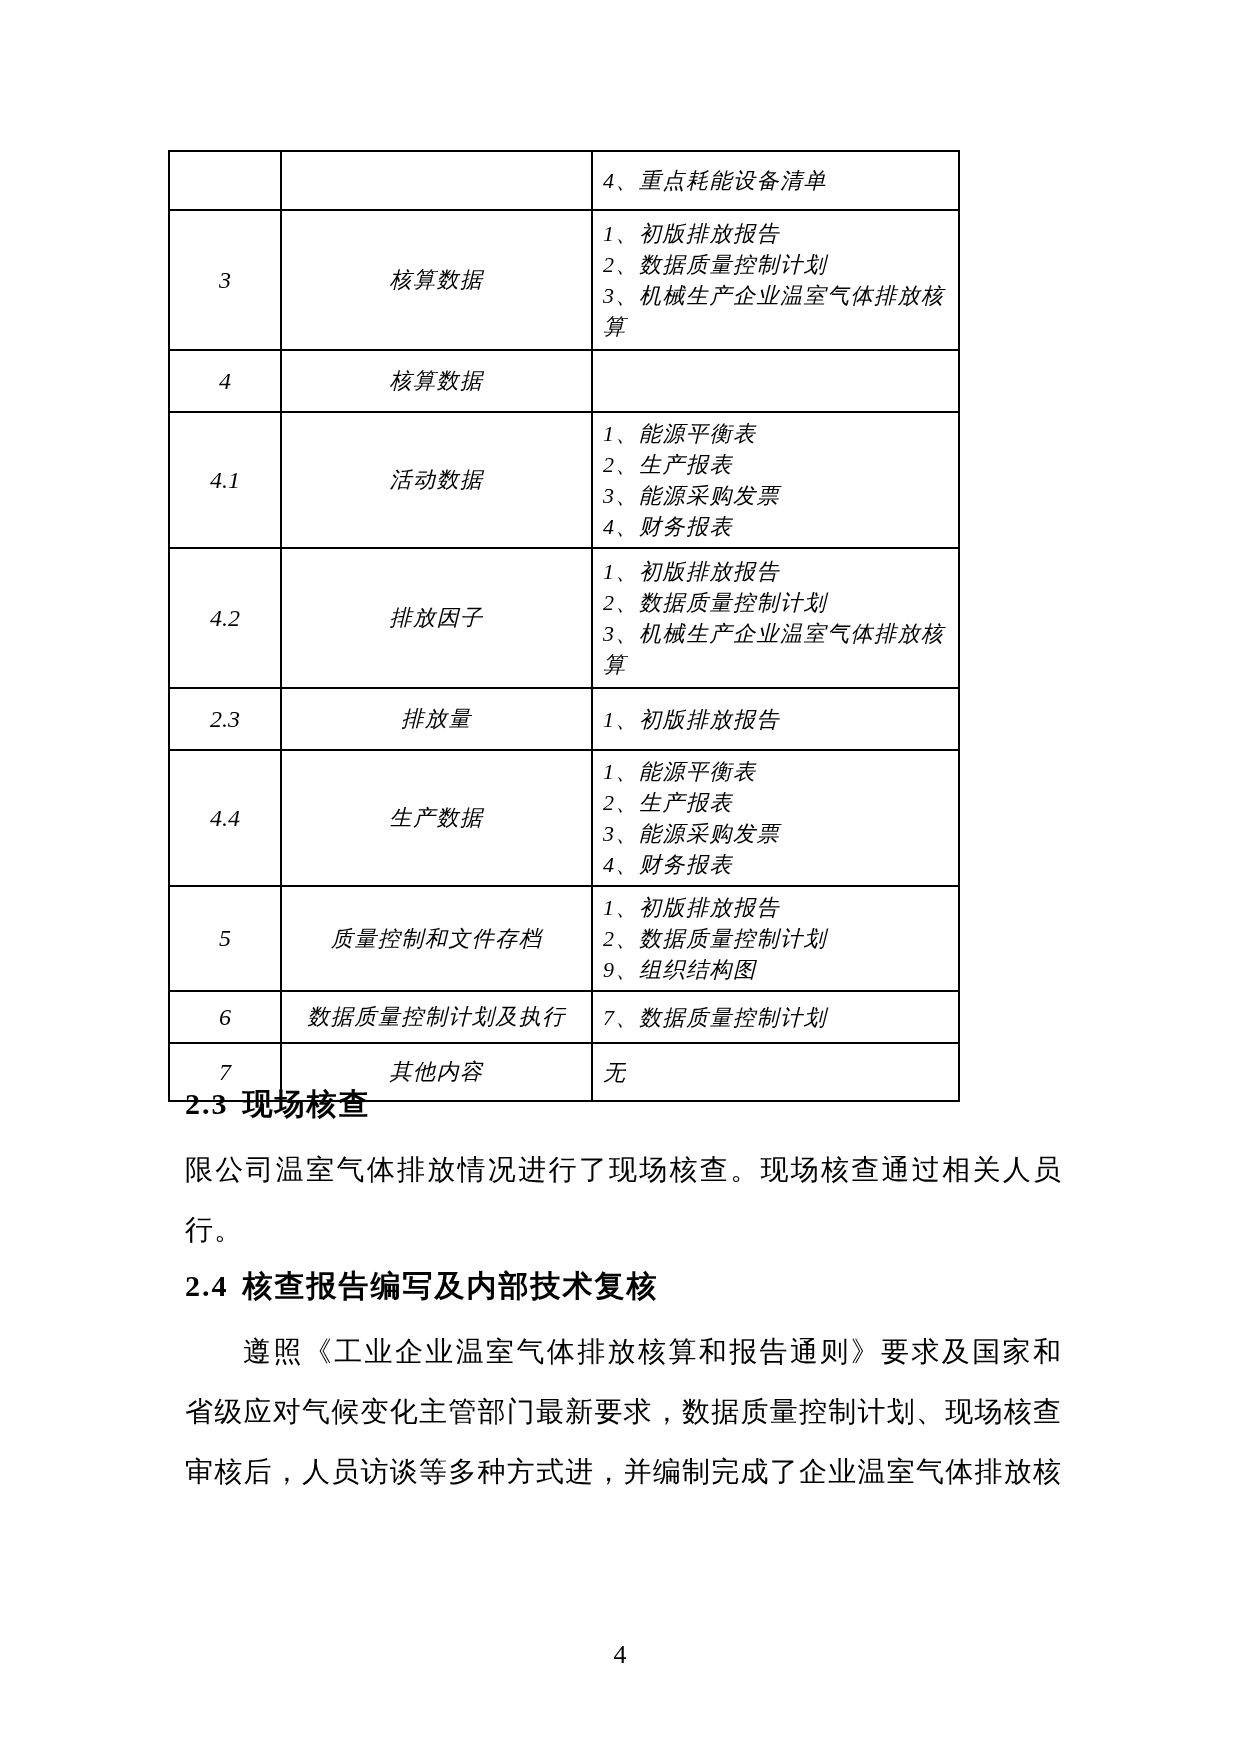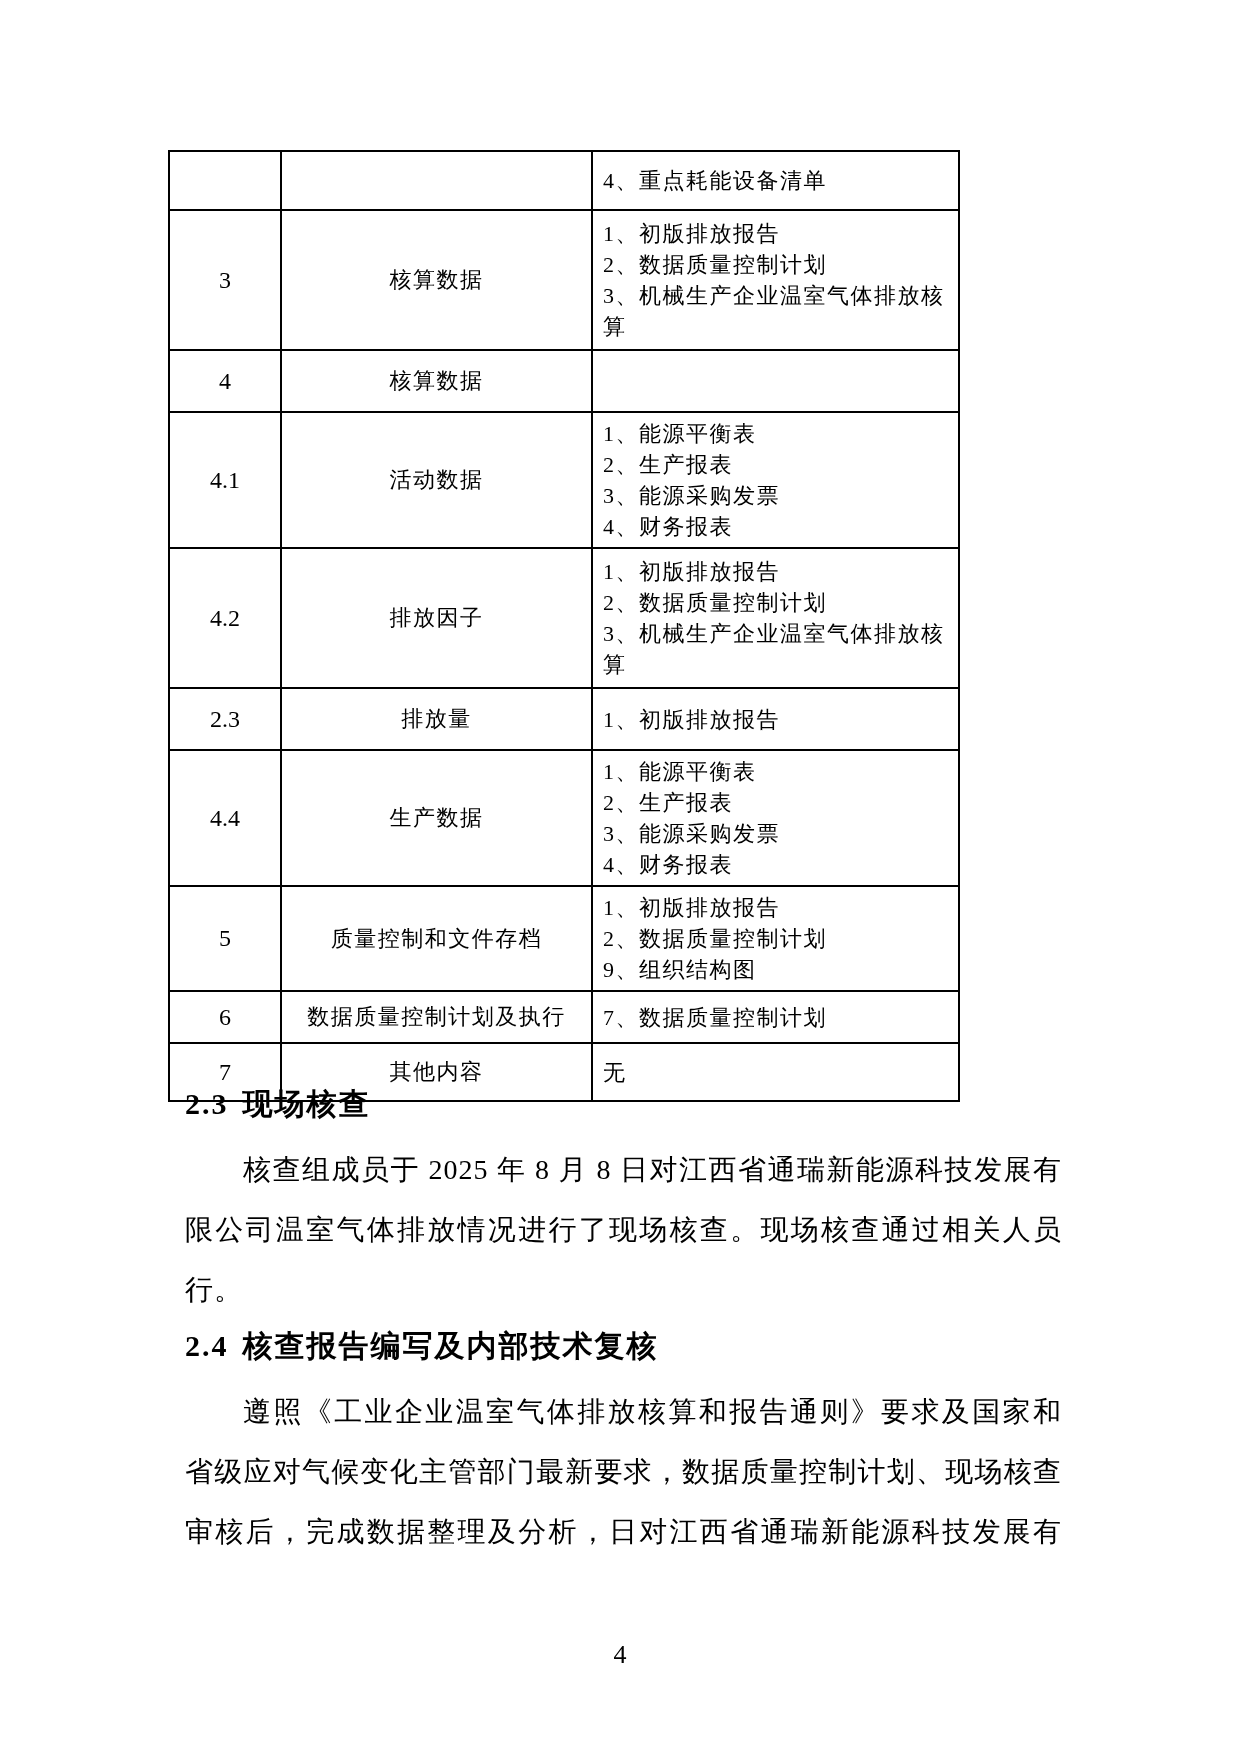--- a/index.html
+++ b/index.html
@@ -10,21 +10,21 @@
     margin:0 auto;
     background:#ffffff;
     font-family:"Liberation Serif","DejaVu Serif",serif;
     color:#000;
     overflow:hidden;
   }
 
   
   .tbl-wrap { position:absolute; left:168px; top:150px; width:790px; }
   table.doc-table { border-collapse:collapse; width:790px; table-layout:fixed; }
-  .doc-table td { border:2px solid #000; vertical-align:middle; }
+  .doc-table td { border:2px solid #000; vertical-align:middle;font-style:italic; }
   .doc-table col.c1 { width:112px; }
   .doc-table col.c2 { width:311px; }
   .doc-table col.c3 { width:367px; }
   td.no  { text-align:center; font-size:24px; }
   td.lab { text-align:center; font-size:22px; letter-spacing:1.5px; }
   td.items { padding:5px 6px 5px 10px; }
   td.items .itm {
     font-size:22px; line-height:31px; letter-spacing:1.5px;
     word-break:break-all; text-align:left;
   }
@@ -153,28 +153,27 @@
         </tr>
       </tbody>
     </table>
   </div>
 
   <div class="text-block">
 
     <div class="sec-heading">
       <span>2.3</span><span class="ht">现场核查</span>
     </div>
-    <div class="pline first">核查组成员于 2025 年 8 月 8 日对江西省通瑞新能源科技发展有</div>
     <div class="pline">限公司温室气体排放情况进行了现场核查。现场核查通过相关人员</div>
     <div class="pline no-just">行。</div>
 
     <div class="sec-heading">
       <span>2.4</span><span class="ht">核查报告编写及内部技术复核</span>
     </div>
     <div class="pline first">遵照《工业企业温室气体排放核算和报告通则》要求及国家和</div>
     <div class="pline">省级应对气候变化主管部门最新要求，数据质量控制计划、现场核查</div>
-    <div class="pline">审核后，完成数据整理及分析，日对江西省通瑞新能源科技发展有</div>
+    <div class="pline">审核后，人员访谈等多种方式进，并编制完成了企业温室气体排放核</div>
 
   </div>
 
   <div class="page-num">4</div>
 
 </div>
 
 </body></html>

